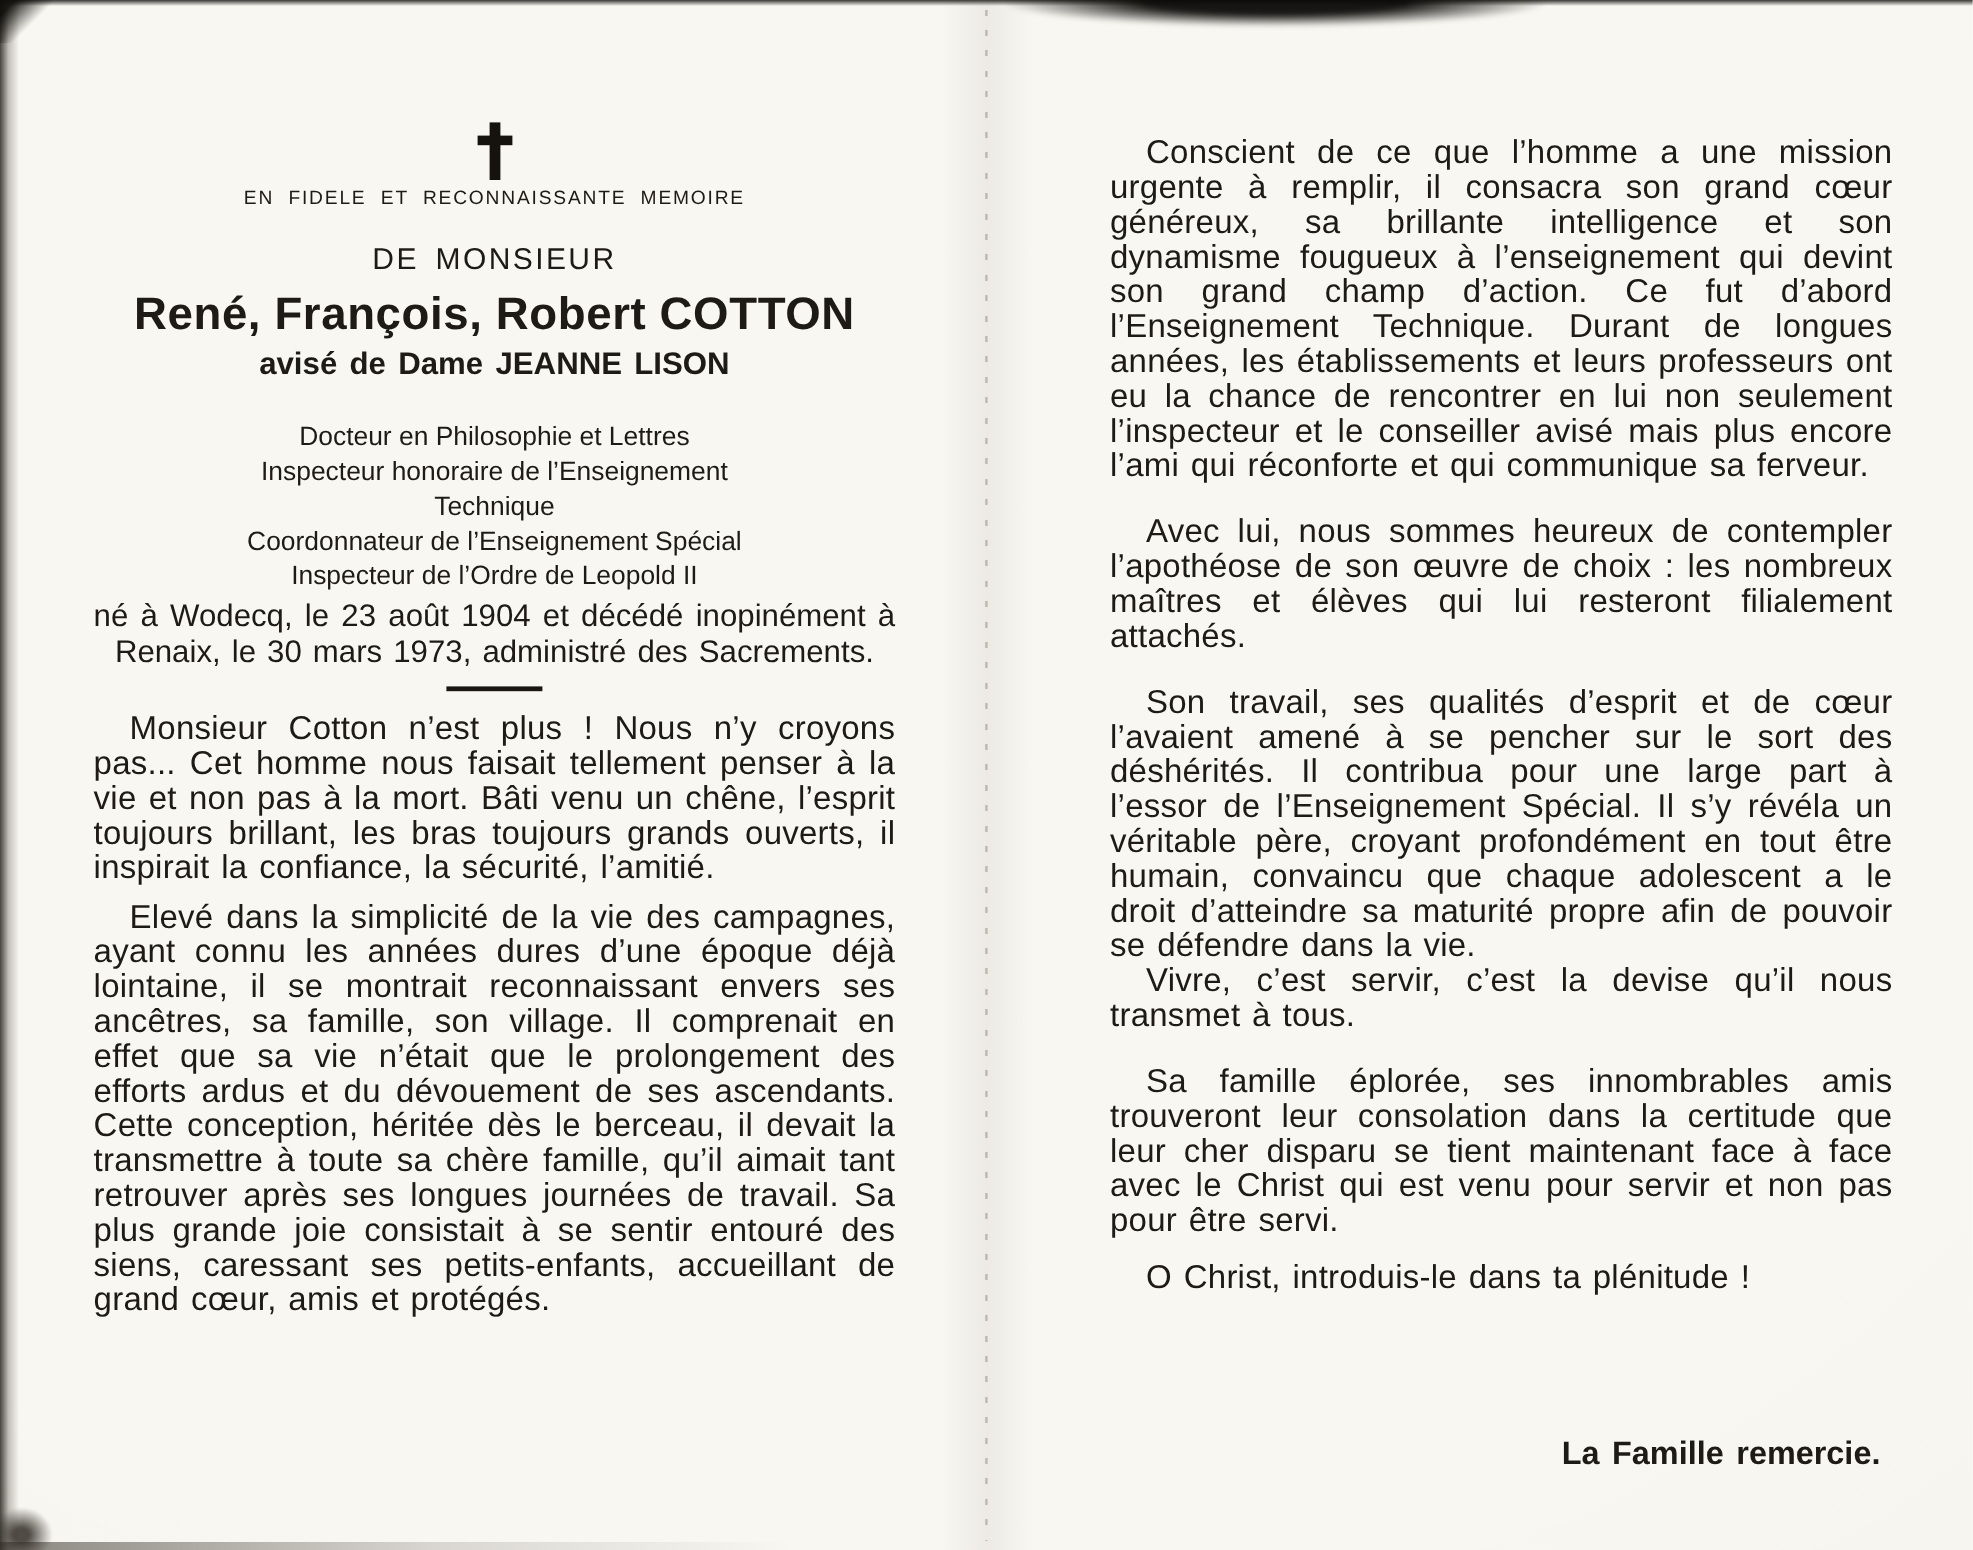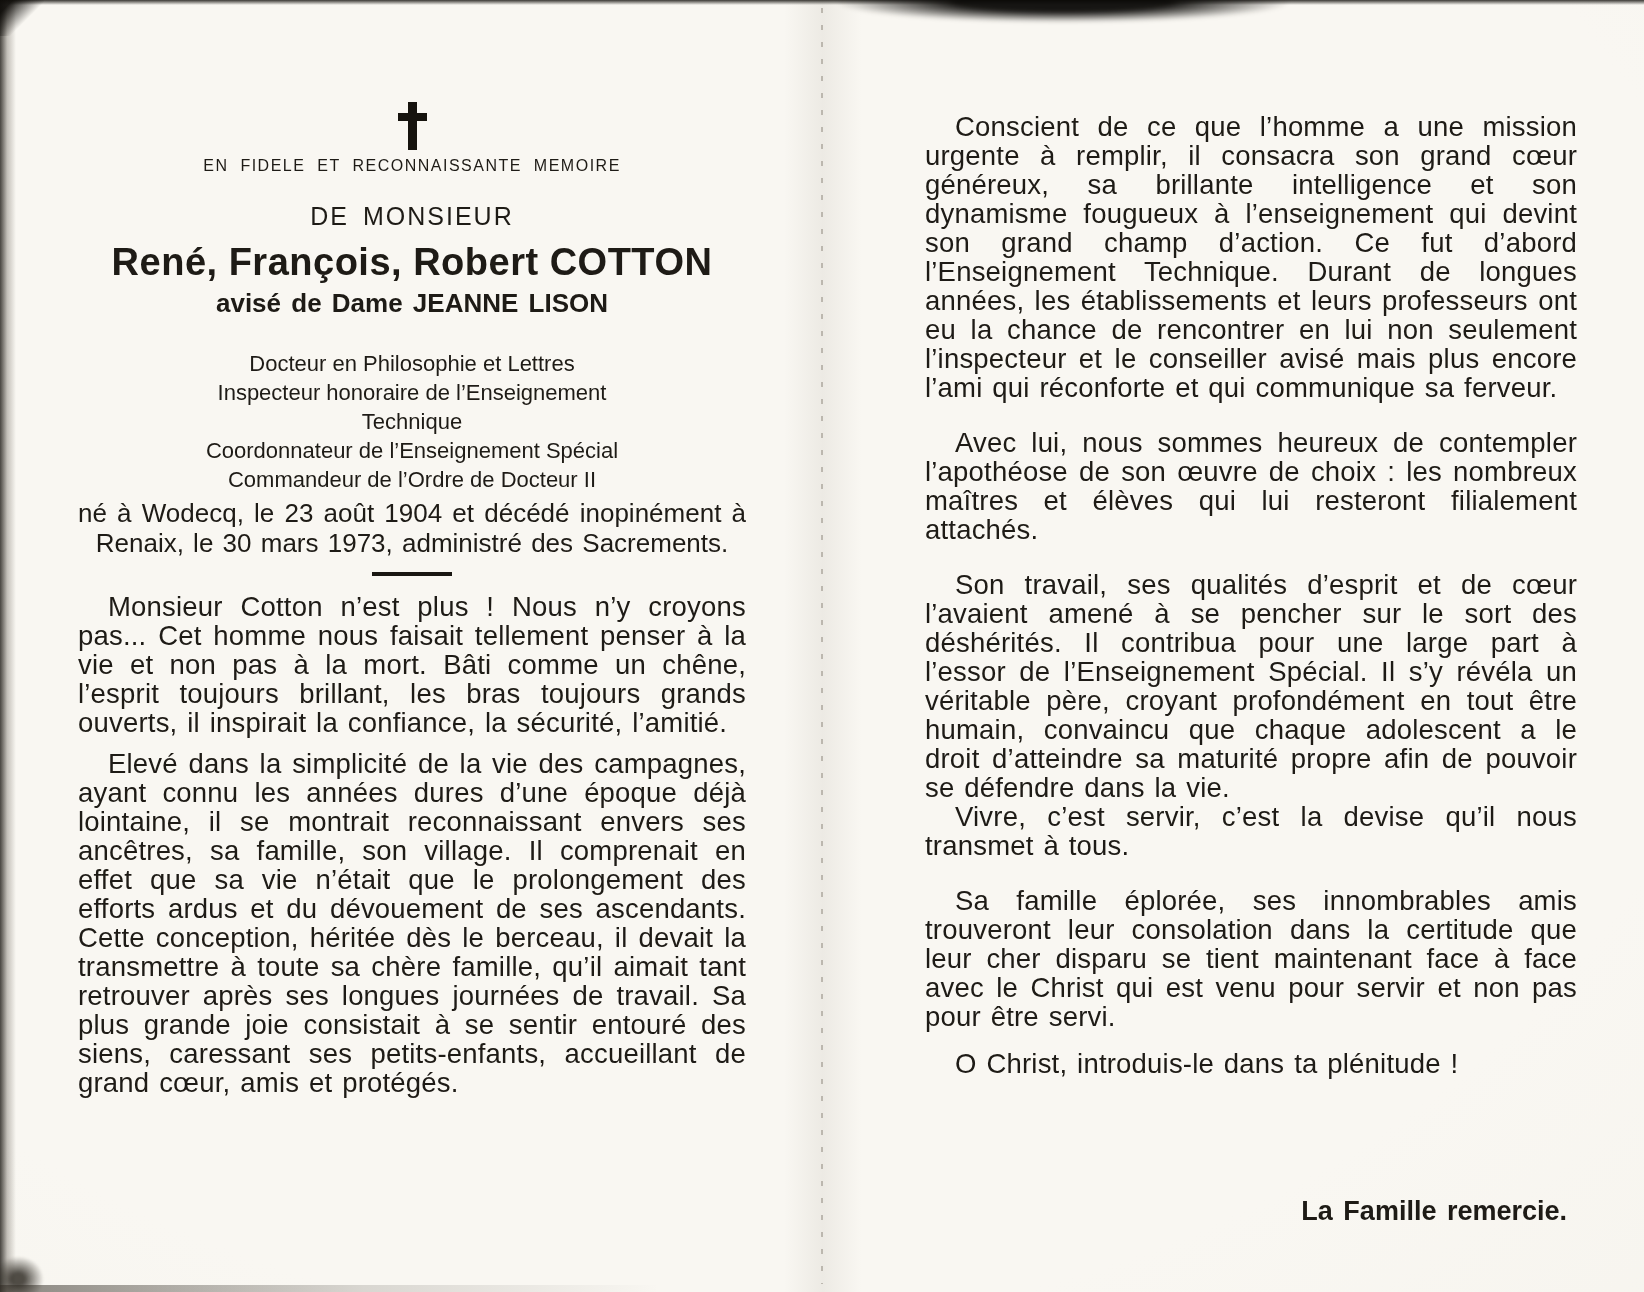--- a/index.html
+++ b/index.html
@@ -82,28 +82,28 @@
 
   <div class="deceased-name">René, François, Robert COTTON</div>
 
   <div class="spouse">avisé de Dame JEANNE LISON</div>
 
   <div class="titles">
     <div>Docteur en Philosophie et Lettres</div>
     <div>Inspecteur honoraire de l’Enseignement</div>
     <div>Technique</div>
     <div>Coordonnateur de l’Enseignement Spécial</div>
-    <div>Commandeur de l’Ordre de Docteur II</div>
+    <div>Inspecteur de l’Ordre de Leopold II</div>
   </div>
 
   <div class="birth-death">né à Wodecq, le 23 août 1904 et décédé inopinément à Renaix, le 30 mars 1973, administré des Sacrements.</div>
 
   <div class="divider"></div>
 
-  <p class="body-par first">Monsieur Cotton n’est plus ! Nous n’y croyons pas... Cet homme nous faisait tellement penser à la vie et non pas à la mort. Bâti comme un chêne, l’esprit toujours brillant, les bras toujours grands ouverts, il inspirait la confiance, la sécurité, l’amitié.</p>
+  <p class="body-par first">Monsieur Cotton n’est plus ! Nous n’y croyons pas... Cet homme nous faisait tellement penser à la vie et non pas à la mort. Bâti venu un chêne, l’esprit toujours brillant, les bras toujours grands ouverts, il inspirait la confiance, la sécurité, l’amitié.</p>
   <p class="body-par">Elevé dans la simplicité de la vie des campagnes, ayant connu les années dures d’une époque déjà lointaine, il se montrait reconnaissant envers ses ancêtres, sa famille, son village. Il comprenait en effet que sa vie n’était que le prolongement des efforts ardus et du dévouement de ses ascendants. Cette conception, héritée dès le berceau, il devait la transmettre à toute sa chère famille, qu’il aimait tant retrouver après ses longues journées de travail. Sa plus grande joie consistait à se sentir entouré des siens, caressant ses petits-enfants, accueillant de grand cœur, amis et protégés.</p>
 </div>
 
 <div class="page page-right">
   <p class="body-par first">Conscient de ce que l’homme a une mission urgente à remplir, il consacra son grand cœur généreux, sa brillante intelligence et son dynamisme fougueux à l’enseignement qui devint son grand champ d’action. Ce fut d’abord l’Enseignement Technique. Durant de longues années, les établissements et leurs professeurs ont eu la chance de rencontrer en lui non seulement l’inspecteur et le conseiller avisé mais plus encore l’ami qui réconforte et qui communique sa ferveur.</p>
   <p class="body-par">Avec lui, nous sommes heureux de contempler l’apothéose de son œuvre de choix : les nombreux maîtres et élèves qui lui resteront filialement attachés.</p>
   <p class="body-par">Son travail, ses qualités d’esprit et de cœur l’avaient amené à se pencher sur le sort des déshérités. Il contribua pour une large part à l’essor de l’Enseignement Spécial. Il s’y révéla un véritable père, croyant profondément en tout être humain, convaincu que chaque adolescent a le droit d’atteindre sa maturité propre afin de pouvoir se défendre dans la vie.</p>
   <p class="body-par tight">Vivre, c’est servir, c’est la devise qu’il nous transmet à tous.</p>
   <p class="body-par">Sa famille éplorée, ses innombrables amis trouveront leur consolation dans la certitude que leur cher disparu se tient maintenant face à face avec le Christ qui est venu pour servir et non pas pour être servi.</p>
   <p class="body-par invocation">O Christ, introduis-le dans ta plénitude !</p>

